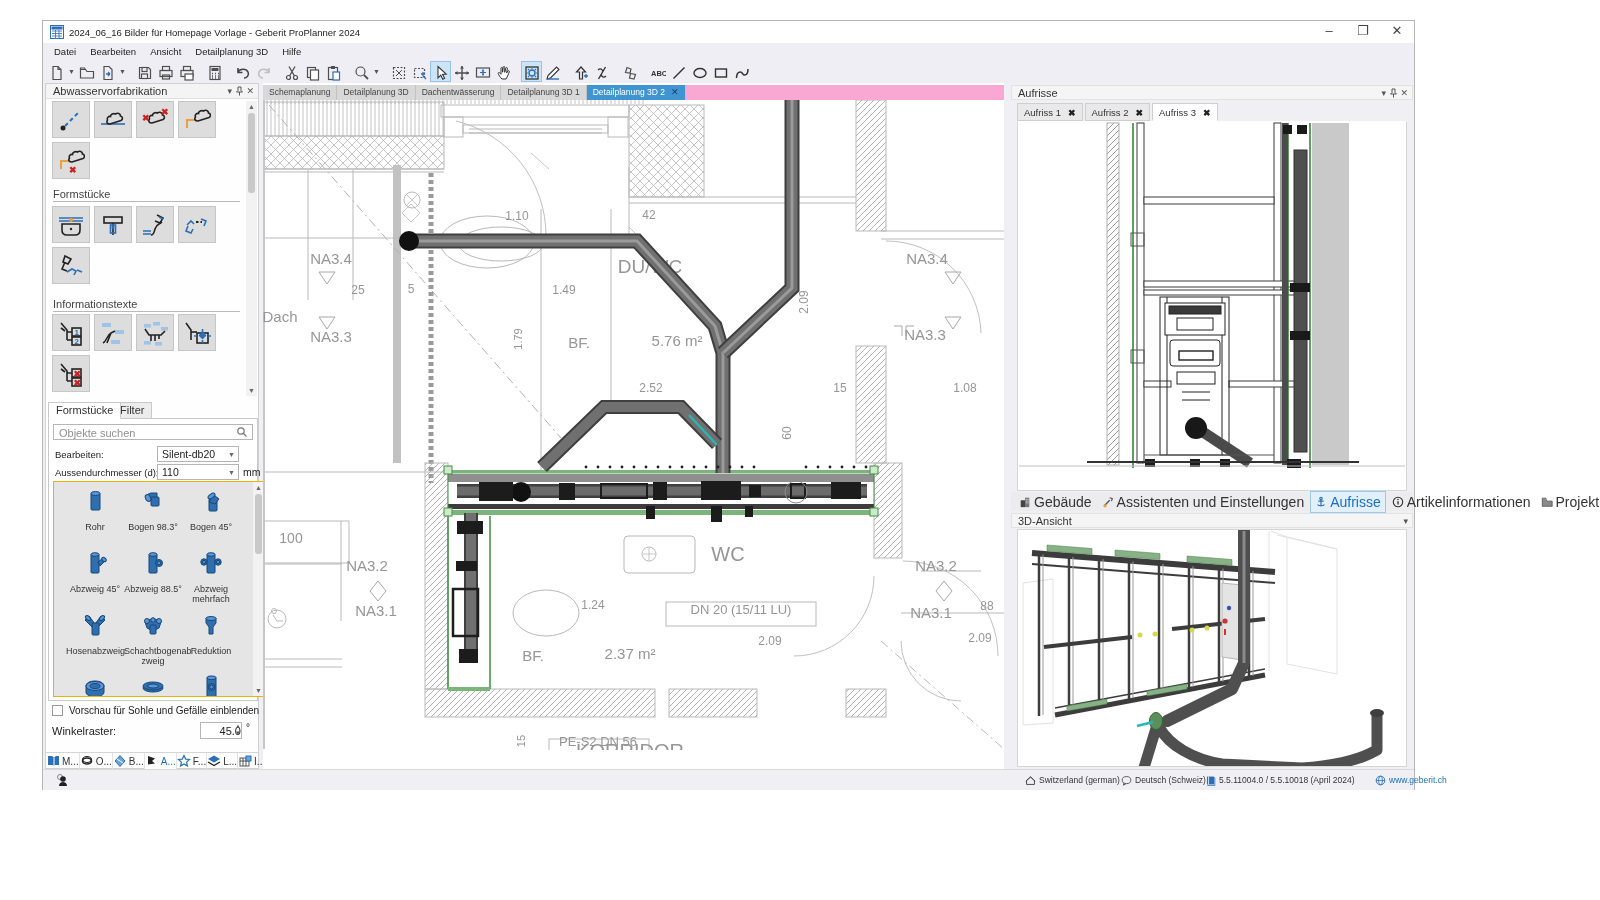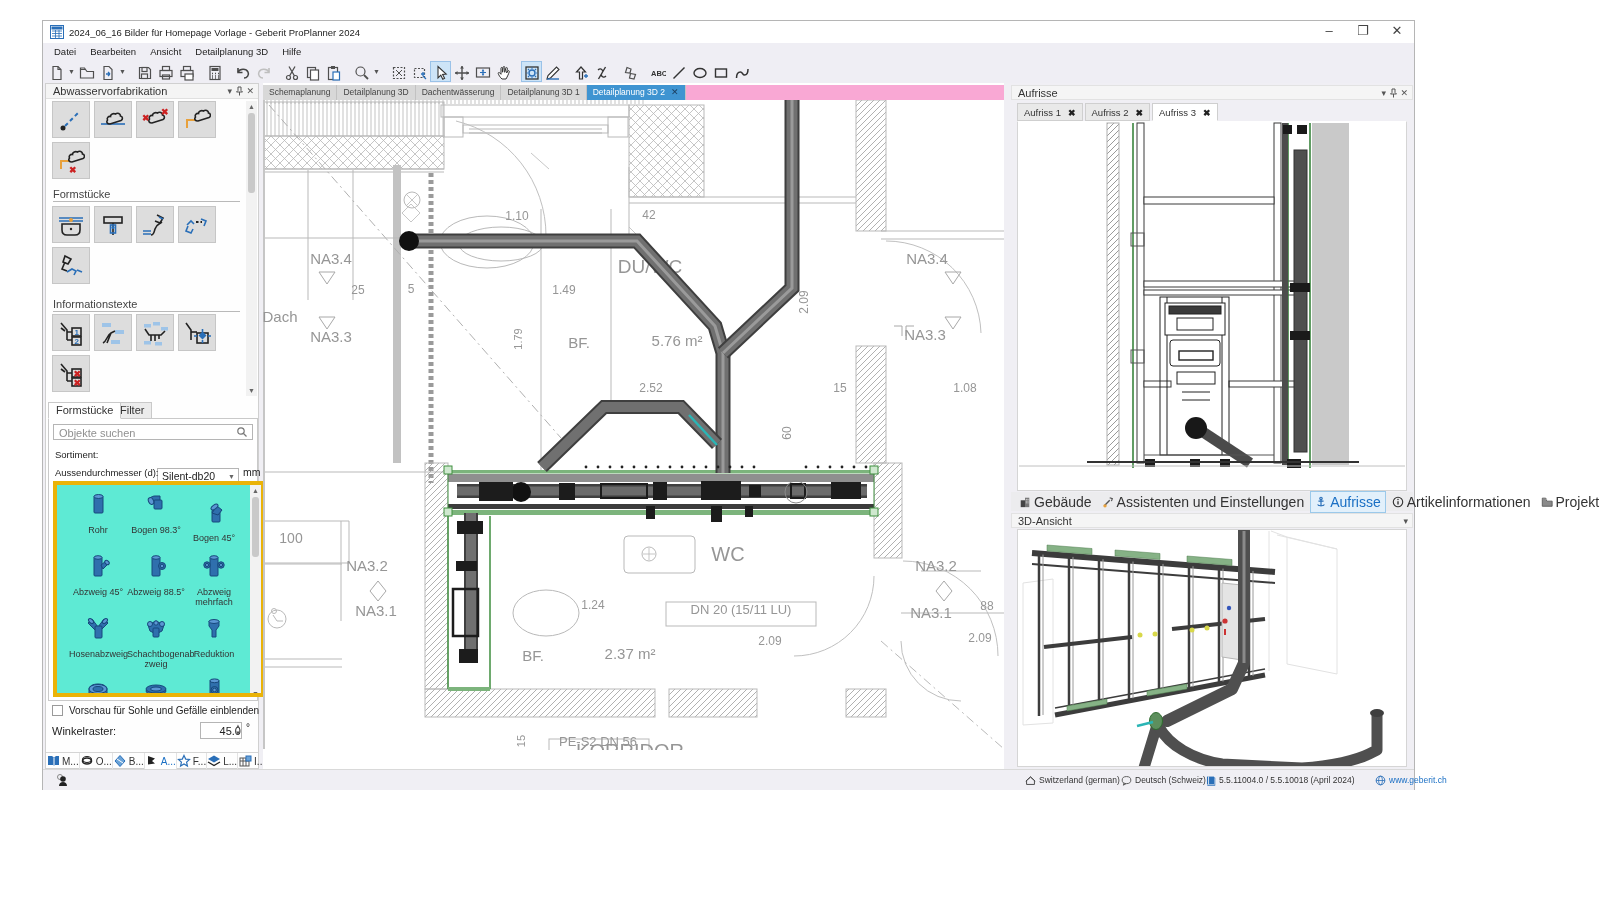--- a/index.html
+++ b/index.html
@@ -30,24 +30,24 @@
   .vscroll .thumb { position:absolute; left:2px; width:7px; background:#c9c9c9; border-radius:3px; }
   .lp-tabs { position:absolute; left:2px; top:318px; width:210px; height:17px; }
   .lp-tab { position:absolute; top:0; height:17px; font-size:11px; color:#333; background:#ececec; border:1px solid #c9c9c9; padding:1px 7px; }
   .lp-tab.act { background:#fff; border-bottom-color:#fff; z-index:2; }
   .lp-body { position:absolute; left:2px; top:334px; width:210px; height:283px; background:#fff; border:1px solid #c9c9c9; }
   .searchbox { position:absolute; left:4px; top:5px; width:200px; height:16px; border:1px solid #b5b5b5; background:#fff; }
   .searchbox .ph { position:absolute; left:5px; top:2px; font-size:11px; color:#909090; }
   .searchbox .mag { position:absolute; right:4px; top:1px; }
   .fldrow { position:absolute; left:4px; width:202px; height:16px; }
   .fldrow .lab { position:absolute; left:2px; top:3px; font-size:9.5px; color:#222; white-space:nowrap; }
-  .fldrow .sel { position:absolute; left:104px; top:0; width:82px; height:16px; border:1px solid #b5b5b5; background:#fff; font-size:10.5px; color:#222; padding:1px 4px;margin-top:22px; }
+  .fldrow .sel { position:absolute; left:104px; top:0; width:82px; height:16px; border:1px solid #b5b5b5; background:#fff; font-size:10.5px; color:#222; padding:1px 4px; }
   .fldrow .sel .dd { position:absolute; right:3px; top:4px; font-size:7px; color:#666; }
   .fldrow .suf { position:absolute; left:190px; top:2px; font-size:10.5px; color:#222; }
-  .itemlist { position:absolute; left:4px; top:62px; width:212px; height:216px; border:4px solid #eab308; background:#5eead4; overflow:hidden; }
+  .itemlist { position:absolute; left:4px; top:62px; width:212px; height:216px; border:1px solid #eab308; background:#e5e5e5; overflow:hidden; }
   .fitem { position:absolute; width:58px; text-align:center; }
   .fitem .cap { font-size:9px; color:#333; line-height:10px; margin-top:2px; }
   .chkrow { position:absolute; left:6px; top:620px; width:204px; height:14px; }
   .chkrow .box { position:absolute; left:0; top:1px; width:11px; height:11px; border:1px solid #9a9a9a; background:#fff; }
   .chkrow .lab { position:absolute; left:17px; top:1px; font-size:10px; color:#222; white-space:nowrap; }
   .wkrow { position:absolute; left:6px; top:638px; width:204px; height:18px; }
   .wkrow .lab { position:absolute; left:0; top:3px; font-size:11px; color:#222; }
   .wkrow .spin { position:absolute; right:14px; top:0; width:42px; height:17px; border:1px solid #b5b5b5; background:#fff; font-size:11px; color:#222; text-align:right; padding:2px 0 0 0; }
   .wkrow .ud { position:absolute; right:15px; top:1px; font-size:6px; color:#555; line-height:7px; }
   .wkrow .deg { position:absolute; right:6px; top:0px; font-size:10px; color:#222; }
@@ -443,39 +443,39 @@
     </div>
     <div class="lp-body">
       <div class="searchbox">
         <span class="ph">Objekte suchen</span>
         <svg class="mag" width="12" height="12" viewBox="0 0 12 12">
             <circle cx="5" cy="5" r="3.2" fill="none" stroke="#777" stroke-width="1.2"></circle>
             <path d="M7.5 7.5L10.5 10.5" stroke="#777" stroke-width="1.2"></path>
           </svg>
       </div>
       <div class="fldrow" style="top:27px;">
-        <span class="lab">Sortiment:</span>
+        <span class="lab">Bearbeiten:</span>
         <span class="sel"><span>Silent-db20</span><span class="dd">▼</span></span>
       </div>
       <div class="fldrow" style="top:45px;">
         <span class="lab">Aussendurchmesser (d):</span>
         <span class="sel"><span>110</span><span class="dd">▼</span></span>
         <span class="suf">mm</span>
       </div>
       <div class="itemlist" id="itemlist">
           <div class="fitem" style="left:12px; top:6px;"><svg width="28" height="28" viewBox="0 0 28 28">
               <rect x="10" y="5" width="9" height="17" rx="1" fill="#2f6fad" stroke="#17487c" stroke-width="1"></rect>
               <ellipse cx="14.5" cy="5.5" rx="4.5" ry="2" fill="#5b97d4" stroke="#17487c"></ellipse>
             </svg><div class="cap">Rohr</div></div>
           <div class="fitem" style="left:70px; top:6px;"><svg width="28" height="28" viewBox="0 0 28 28">
               <path d="M7 10c0-3 3-5 6-5h5v7l-6 1z" fill="#2f6fad" stroke="#17487c" stroke-width="1"></path>
               <rect x="12" y="9" width="8" height="9" rx="1" fill="#2f6fad" stroke="#17487c" stroke-width="1"></rect>
               <ellipse cx="9" cy="10" rx="2.5" ry="3.5" fill="#5b97d4" stroke="#17487c" transform="rotate(-25 9 10)"></ellipse>
             </svg><div class="cap">Bogen 98.3°</div></div>
-          <div class="fitem" style="left:128px; top:14px;"><svg width="28" height="28" viewBox="0 0 28 28">
+          <div class="fitem" style="left:128px; top:6px;"><svg width="28" height="28" viewBox="0 0 28 28">
               <rect x="12" y="11" width="8" height="12" rx="1" fill="#2f6fad" stroke="#17487c" stroke-width="1"></rect>
               <path d="M12 14l5-7 5 4-4 5z" fill="#2f6fad" stroke="#17487c" stroke-width="1"></path>
               <ellipse cx="14.5" cy="8" rx="4" ry="2" fill="#5b97d4" stroke="#17487c" transform="rotate(-35 14.5 8)"></ellipse>
             </svg><div class="cap">Bogen 45°</div></div>
           <div class="fitem" style="left:12px; top:68px;"><svg width="28" height="28" viewBox="0 0 28 28">
               <rect x="10" y="4" width="8" height="19" rx="1" fill="#2f6fad" stroke="#17487c" stroke-width="1"></rect>
               <path d="M17 12l5-4 2 3-5 5z" fill="#2f6fad" stroke="#17487c" stroke-width="1"></path>
               <ellipse cx="23" cy="9.5" rx="1.8" ry="2.5" fill="#5b97d4" stroke="#17487c" transform="rotate(-50 23 9.5)"></ellipse>
               <ellipse cx="14" cy="4.5" rx="4" ry="1.8" fill="#5b97d4" stroke="#17487c"></ellipse>
             </svg><div class="cap">Abzweig 45°</div></div>

